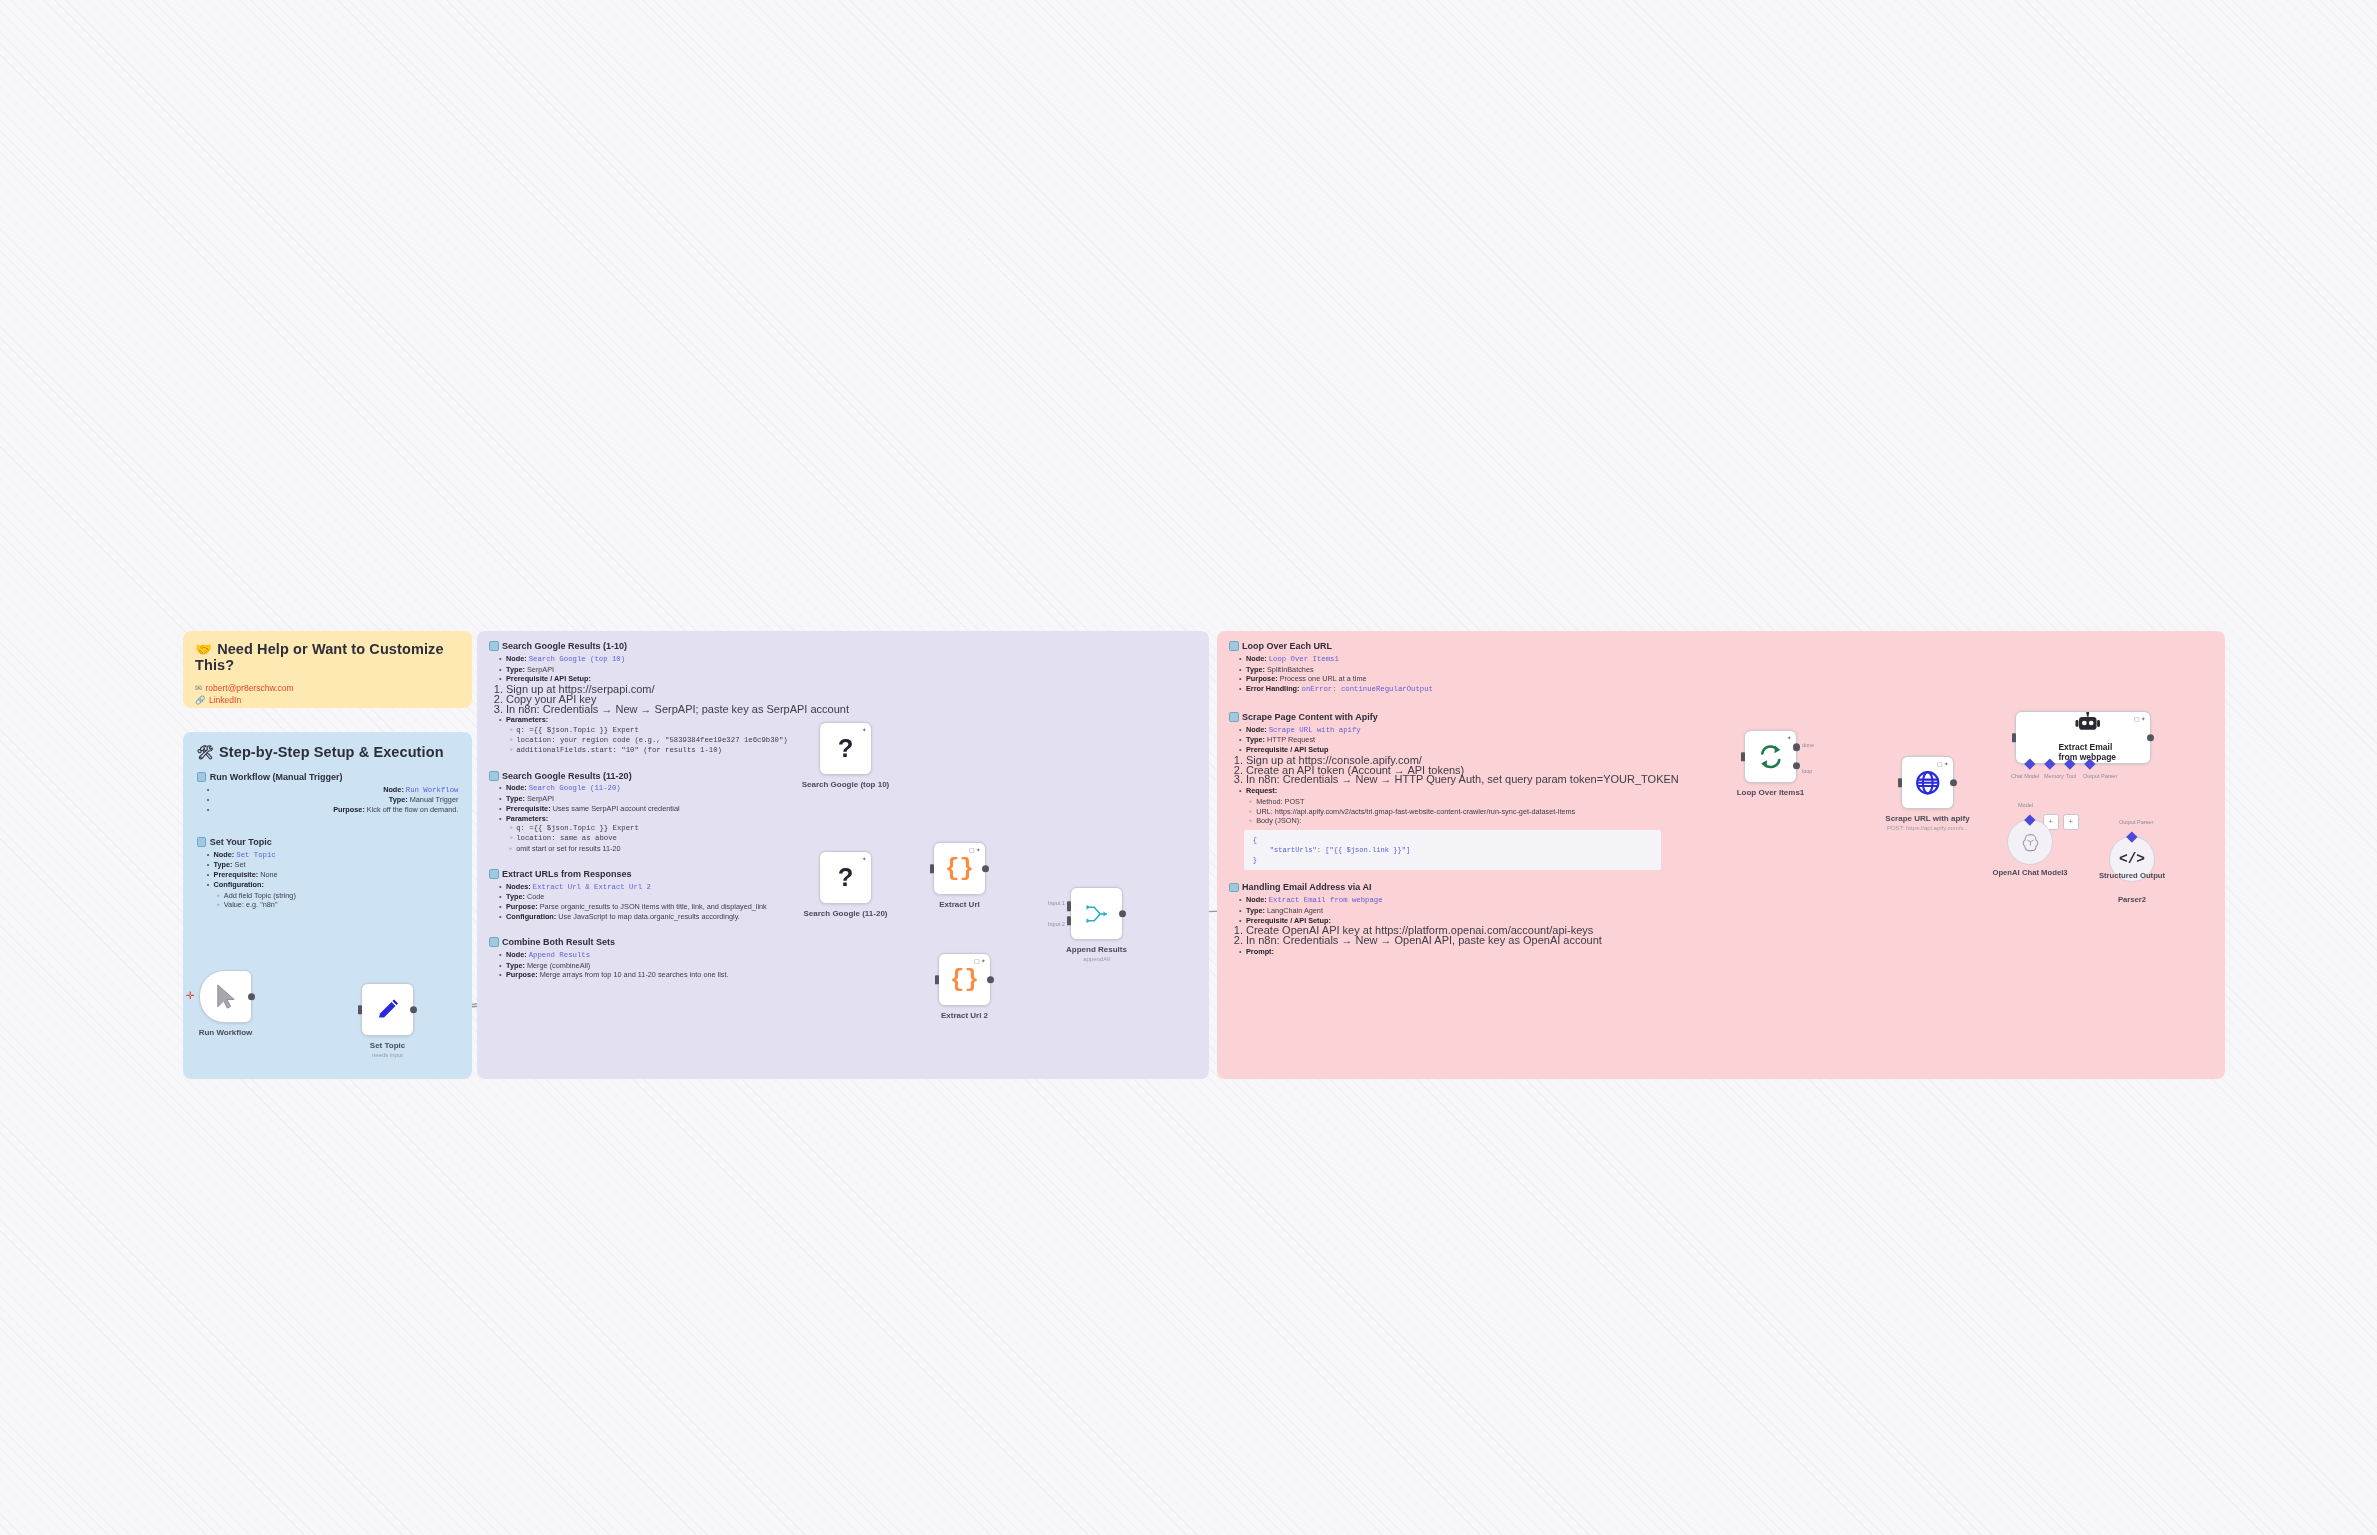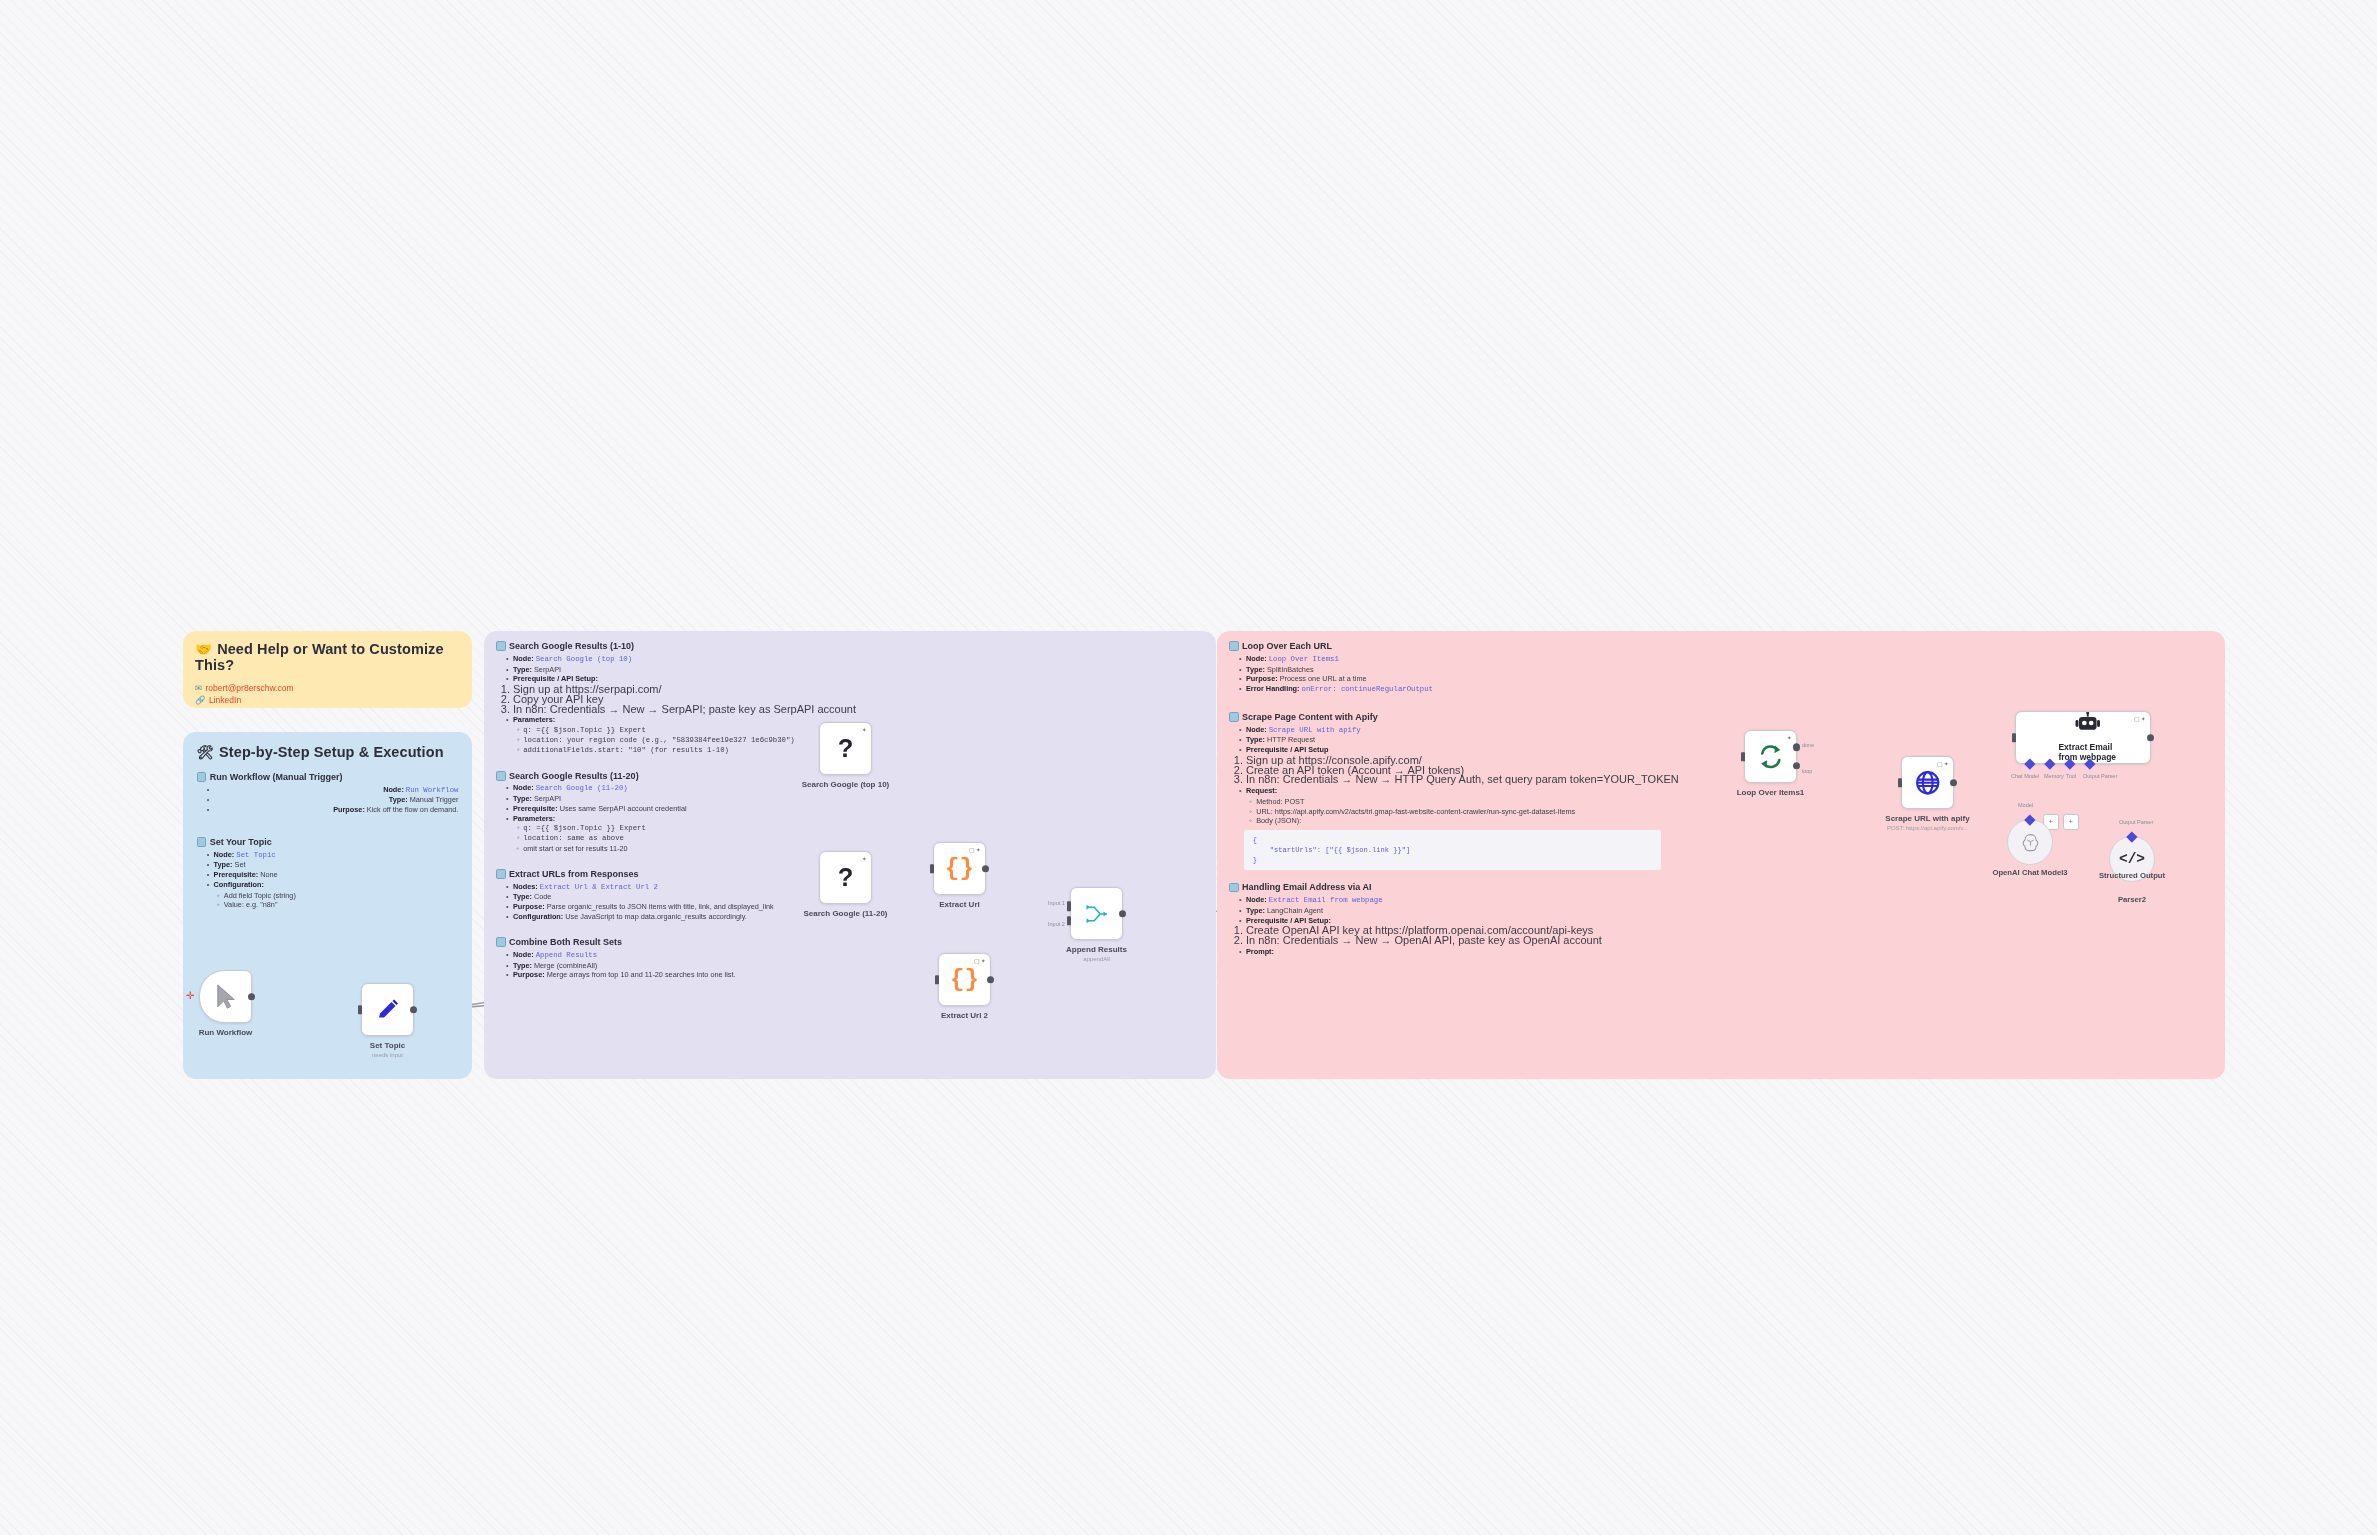--- a/index.html
+++ b/index.html
@@ -10,35 +10,35 @@
     position:relative;overflow:hidden;
   }
   
   #canvas{
     position:absolute;inset:0;
     background-color:#f7f6f8;
     background-image:repeating-linear-gradient(45deg,
       rgba(0,0,0,0.028) 0px, rgba(0,0,0,0.028) 0.9px,
       rgba(0,0,0,0) 0.9px, rgba(0,0,0,0) 7.7px);
   }
-  .sticky{position:absolute;border-radius:13px;box-sizing:border-box;}
+  .sticky{position:absolute;border-radius:8px;box-sizing:border-box;}
   .sticky h2{margin:0 0 8.5px 0;font-size:14.5px;font-weight:bold;color:#2d2e3a;letter-spacing:0.1px;}
   .sticky .st-ico{margin-right:5.1px;font-size:13.6px;}
   .sticky p, .sticky li{margin:0;color:#3b3b46;}
 
   
   #note-help{left:183px;top:631px;width:289px;height:77px;background:#ffe9b3;}
   #note-help .lnk{display:block;color:#e8452c;font-size:8.5px;line-height:12px;text-decoration:none;}
   #note-help .lnk .g{color:#7d7d87;margin-right:3.4px;}
 
   
   #note-steps{left:183px;top:732px;width:289px;height:347px;background:#cde2f3;padding:12px 13.6px;}
 
   
-  #note-mid{left:477px;top:631px;width:732px;height:448px;background:#e3e0f2;padding:10.2px 12px;margin-left:7px;}
+  #note-mid{left:477px;top:631px;width:732px;height:448px;background:#e3e0f2;padding:10.2px 12px;}
 
   
   #note-right{left:1217px;top:631px;width:1008px;height:448px;background:#fbd3d6;padding:10.2px 12px;}
 
   .blk{margin-bottom:11px;}
   .blk .bt{font-size:9px;font-weight:bold;color:#2d2e3a;display:flex;align-items:center;gap:3.4px;margin-bottom:2.6px;}
   .sq{display:inline-block;width:7.7px;height:7.7px;border-radius:1.7px;background:#9ec9de;border:0.9px solid #6fa6c0;flex:none;}
   .blk ul{margin:0;padding-left:11px;list-style:none;}
   .blk ul>li{font-size:7.3px;line-height:9.8px;color:#3b3b46;position:relative;padding-left:6px;}
   .blk ul>li:before{content:"•";position:absolute;left:-0.9px;color:#55555f;}

